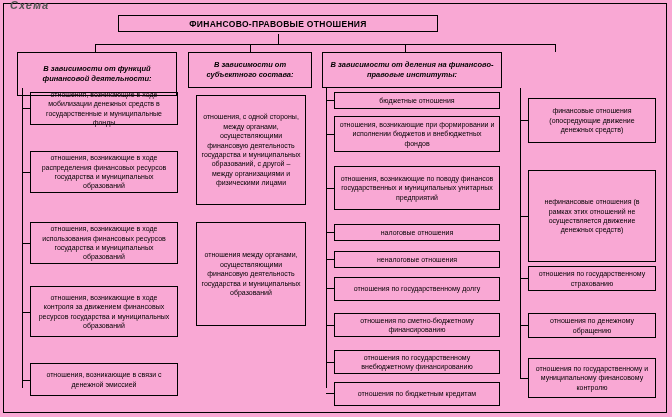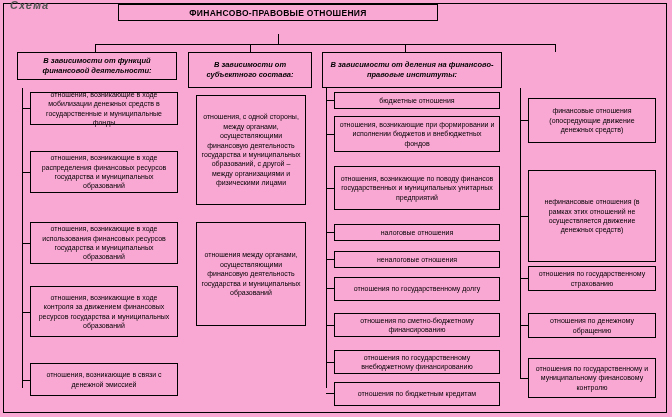--- a/index.html
+++ b/index.html
@@ -32,21 +32,21 @@
     top: -1px;
     font-size: 11px;
     font-weight: bold;
     font-style: italic;
     color: #555;
     letter-spacing: 1px;
   }
   .title-box {
     position: absolute;
     left: 118px;
-    top: 4px;
+    top: 15px;
     width: 320px;
     height: 17px;
     border: 1px solid #000;
     box-sizing: border-box;
     display: flex;
     align-items: center;
     justify-content: center;
     font-size: 8.5px;
     font-weight: bold;
     letter-spacing: 0.3px;
@@ -97,21 +97,21 @@
 
   <div class="title-box">ФИНАНСОВО-ПРАВОВЫЕ ОТНОШЕНИЯ</div>
 
   <div class="vline" style="left:278px; top:34px; height:10px;"></div>
   <div class="hline" style="left:95px; top:44px; width:460px;"></div>
   <div class="vline" style="left:95px; top:44px; height:8px;"></div>
   <div class="vline" style="left:250px; top:44px; height:8px;"></div>
   <div class="vline" style="left:405px; top:44px; height:8px;"></div>
   <div class="vline" style="left:555px; top:44px; height:8px;"></div>
 
-  <div class="col-head" style="left:17px; top:52px; width:160px; height:28px;">В зависимости от функций финансовой деятельности:</div>
+  <div class="col-head" style="left:17px; top:52px; width:160px; height:44px;">В зависимости от функций финансовой деятельности:</div>
   <div class="col-head" style="left:322px; top:52px; width:180px; height:36px;">В зависимости от деления на финансово-правовые институты:</div>
   <div class="col-head" style="left:188px; top:52px; width:124px; height:36px;">В зависимости от субъектного состава:</div>
 
   <div class="vline" style="left:22px; top:88px; height:300px;"></div>
   <div class="hline" style="left:22px; top:108px; width:8px;"></div>
   <div class="hline" style="left:22px; top:172px; width:8px;"></div>
   <div class="hline" style="left:22px; top:243px; width:8px;"></div>
   <div class="hline" style="left:22px; top:312px; width:8px;"></div>
   <div class="hline" style="left:22px; top:380px; width:8px;"></div>
 

